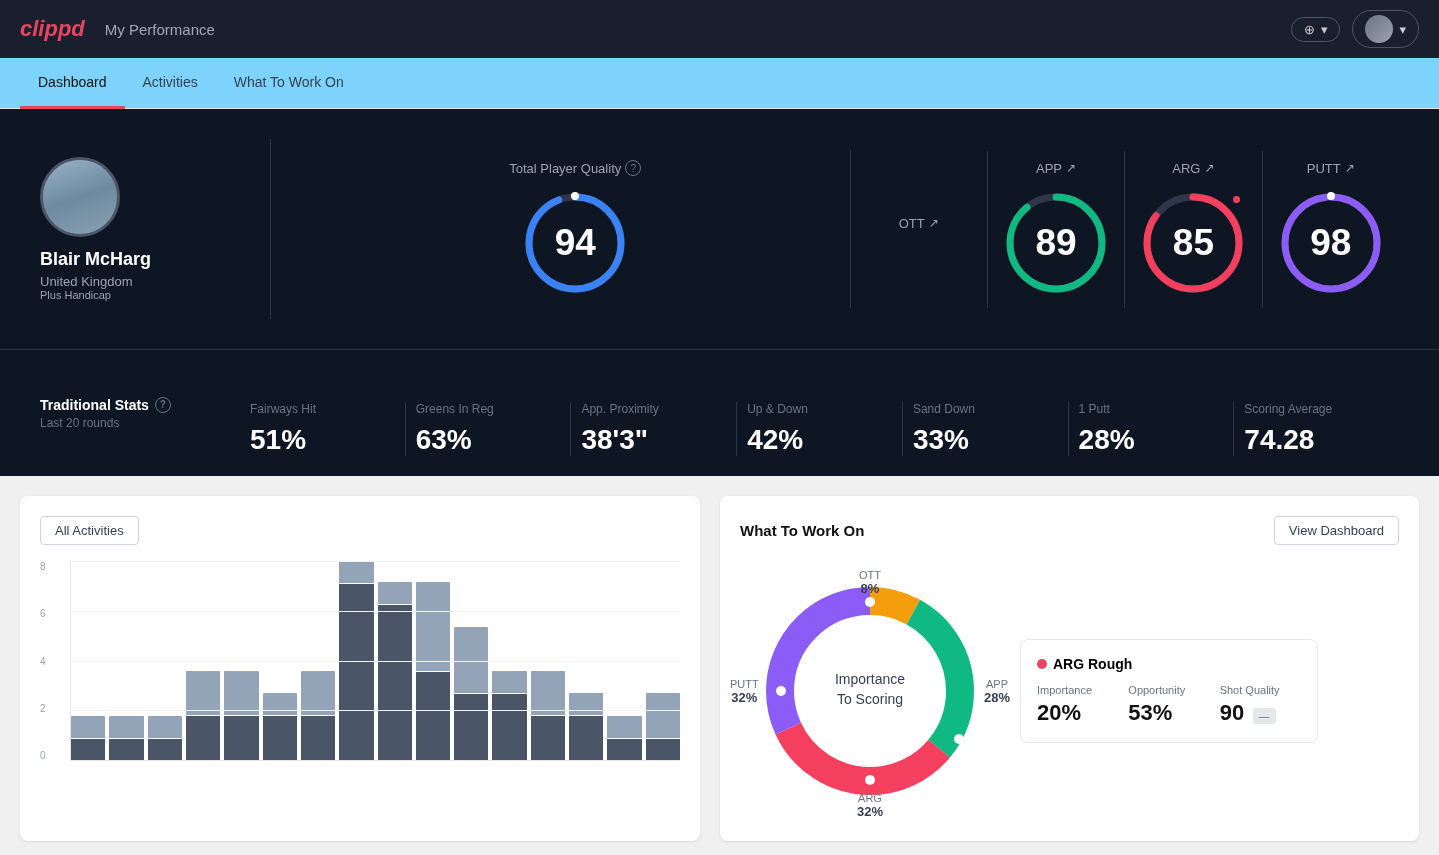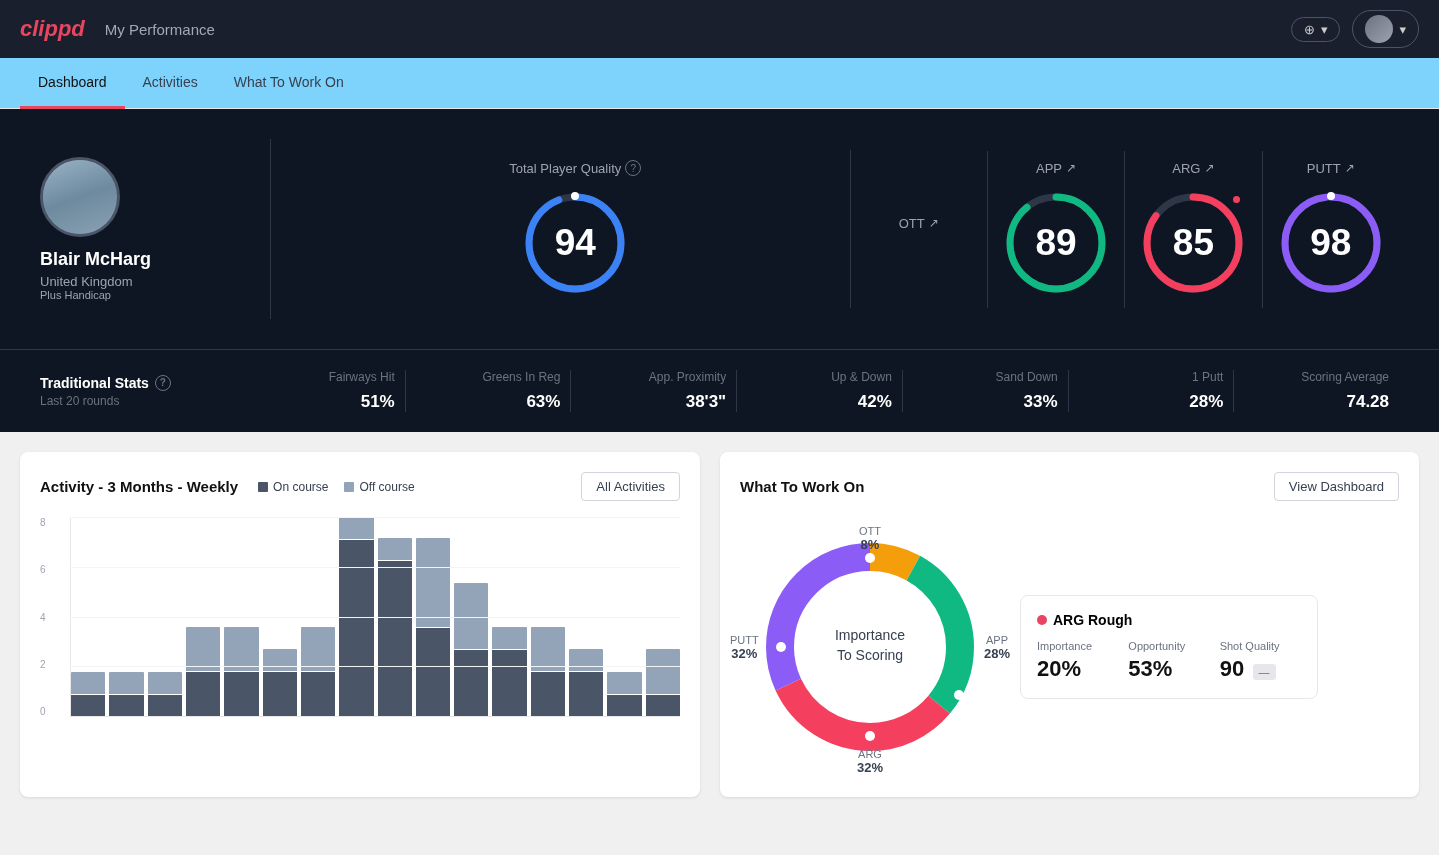--- a/index.html
+++ b/index.html
@@ -138,27 +138,28 @@
       gap: 20px;
     }
     .trad-label-section { min-width: 180px; }
     .trad-label { color: #fff; font-size: 14px; font-weight: 600; display: flex; align-items: center; gap: 6px; }
     .trad-sub { color: #6b7280; font-size: 12px; margin-top: 3px; }
     .trad-stats-grid { display: flex; flex: 1; gap: 0; }
     .trad-stat {
       flex: 1;
       display: flex;
       flex-direction: column;
-      align-items: flex-end;
+      align-items: flex-start;
       border-right: 1px solid #2d3748;
       padding: 0 10px;
+      margin-top: 32px;
     }
     .trad-stat:last-child { border-right: none; }
     .trad-stat-label { color: #6b7280; font-size: 12px; margin-bottom: 8px; }
-    .trad-stat-value { color: #fff; font-size: 17px; font-weight: 700; }
+    .trad-stat-value { color: #fff; font-size: 28px; font-weight: 700; }
 
     
     .bottom-panels {
       display: flex;
       gap: 20px;
       padding: 20px;
       background: #f0f0f0;
     }
     .panel {
       background: #fff;
@@ -373,33 +374,20 @@
       <div class="trad-stat-label">Scoring Average</div>
       <div class="trad-stat-value">74.28</div>
     </div>
   </div>
 </div>
 
 <div class="bottom-panels">
 
   <div class="panel" style="max-width:680px;">
     <div class="panel-header">
-      <div style="display:flex;align-items:center;gap:20px;">
-        <div class="panel-title">Activity - 3 Months - Weekly</div>
-        <div class="legend">
-          <div class="legend-item">
-            <div class="legend-dot" style="background:#4a5568;"></div>
-            <span>On course</span>
-          </div>
-          <div class="legend-item">
-            <div class="legend-dot" style="background:#93a3b8;"></div>
-            <span>Off course</span>
-          </div>
-        </div>
-      </div>
       <button class="panel-btn">All Activities</button>
     </div>
 
     <div style="position:relative;padding-left:30px;">
 
       <div style="position:absolute;left:0;top:0;height:200px;display:flex;flex-direction:column;justify-content:space-between;">
         <span style="font-size:10px;color:#9ca3af;">8</span>
         <span style="font-size:10px;color:#9ca3af;">6</span>
         <span style="font-size:10px;color:#9ca3af;">4</span>
         <span style="font-size:10px;color:#9ca3af;">2</span>

